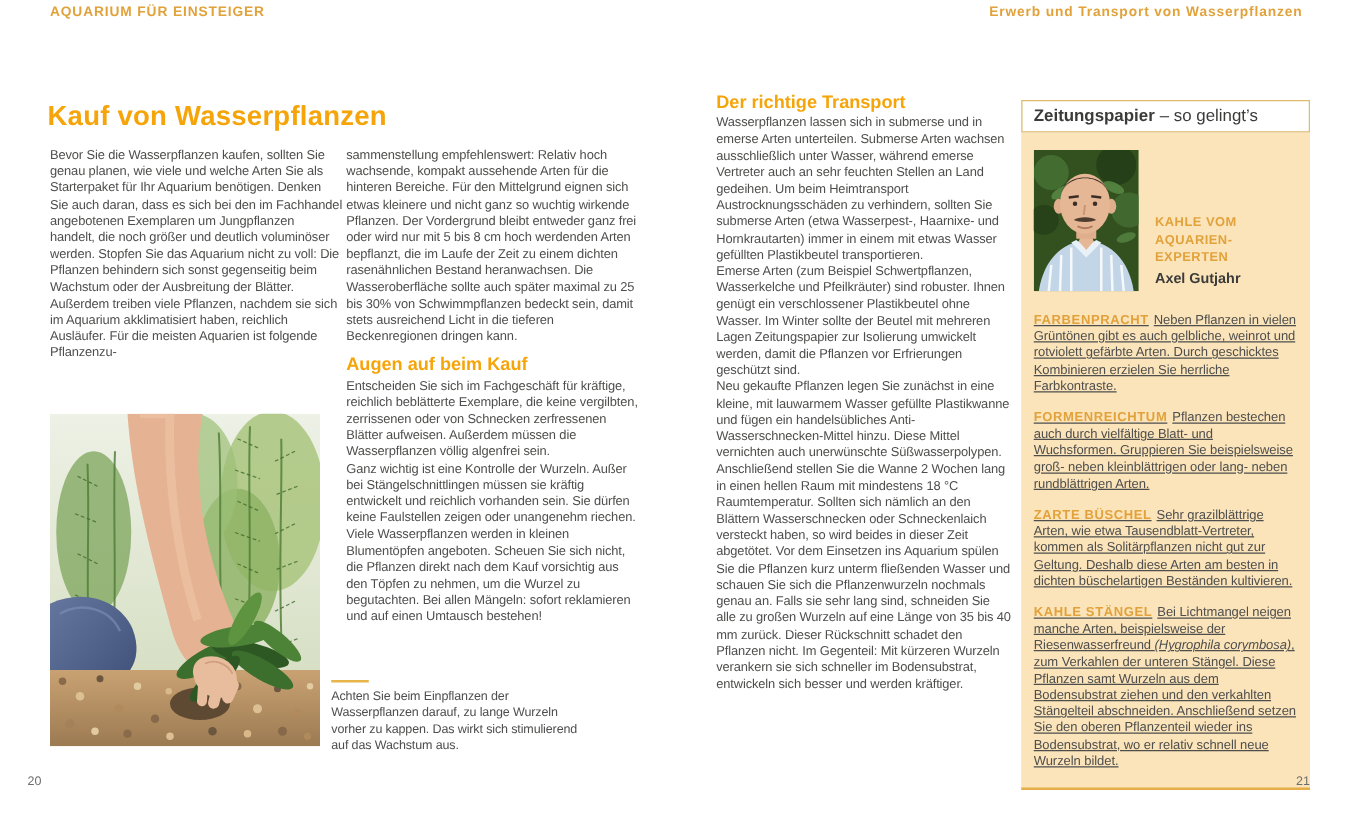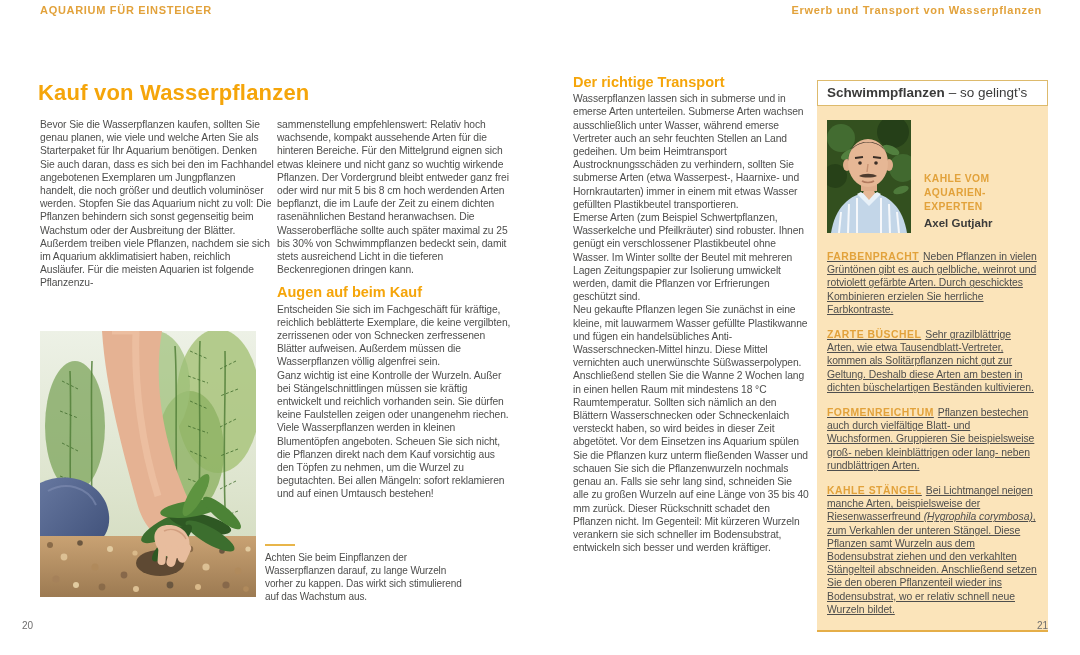--- a/index.html
+++ b/index.html
@@ -177,21 +177,21 @@
     <path d="M124,200 C132,196 142,200 146,208" fill="none" stroke="#c79272" stroke-width="1.4" opacity=".7"></path>
   </svg>
 
   <div class="caption-rule"></div>
   <div class="caption">
     <p>Achten Sie beim Einpflanzen der Wasserpflanzen darauf, zu lange Wurzeln vorher zu kappen. Das wirkt sich stimulierend auf das Wachstum aus.</p>
   </div>
 
   <aside class="sidebar">
     <div class="sidebar-titlebox">
-      <span class="tb-bold">Schwimmpflanzen</span><span class="tb-rest">– so gelingt’s</span>
+      <span class="tb-bold">Zeitungspapier</span><span class="tb-rest">– so gelingt’s</span>
     </div>
     <div class="sidebar-panel">
       <div class="expert-row">
         <svg class="expert-photo" viewBox="0 0 84 113" preserveAspectRatio="none" aria-hidden="true">
           <rect x="0" y="0" width="84" height="113" fill="#33501f"></rect>
           <circle cx="14" cy="18" r="14" fill="#477336" opacity=".8"></circle>
           <circle cx="66" cy="12" r="16" fill="#243d17" opacity=".9"></circle>
           <circle cx="76" cy="48" r="14" fill="#477336" opacity=".7"></circle>
           <circle cx="8" cy="56" r="12" fill="#243d17" opacity=".8"></circle>
           <ellipse cx="22" cy="34" rx="9" ry="4" transform="rotate(-30 22 34)" fill="#558542" opacity=".9"></ellipse>
@@ -227,24 +227,24 @@
           <div class="tips-gold">KAHLE VOM</div>
           <div class="tips-gold">AQUARIEN-EXPERTEN</div>
           <div class="expert-name">Axel Gutjahr</div>
         </div>
       </div>
 
       <p class="sb-section first">
         <span class="sb-head">FARBENPRACHT</span><span>Neben Pflanzen in vielen Grüntönen gibt es auch gelbliche, weinrot und rotviolett gefärbte Arten. Durch geschicktes Kombinieren erzielen Sie herrliche Farbkontraste.</span>
       </p>
       <p class="sb-section">
+        <span class="sb-head">FORMENREICHTUM</span><span>Pflanzen bestechen auch durch vielfältige Blatt- und Wuchsformen. Gruppieren Sie beispielsweise groß- neben kleinblättrigen oder lang- neben rundblättrigen Arten.</span>
+      </p>
+      <p class="sb-section">
         <span class="sb-head">ZARTE BÜSCHEL</span><span>Sehr grazilblättrige Arten, wie etwa Tausendblatt-Vertreter, kommen als Solitärpflanzen nicht gut zur Geltung. Deshalb diese Arten am besten in dichten büschelartigen Beständen kultivieren.</span>
-      </p>
-      <p class="sb-section">
-        <span class="sb-head">FORMENREICHTUM</span><span>Pflanzen bestechen auch durch vielfältige Blatt- und Wuchsformen. Gruppieren Sie beispielsweise groß- neben kleinblättrigen oder lang- neben rundblättrigen Arten.</span>
       </p>
       <p class="sb-section">
         <span class="sb-head">KAHLE STÄNGEL</span><span>Bei Lichtmangel neigen manche Arten, beispielsweise der Riesenwasserfreund </span><span class="it">(Hygrophila corymbosa)</span><span>, zum Verkahlen der unteren Stängel. Diese Pflanzen samt Wurzeln aus dem Bodensubstrat ziehen und den verkahlten Stängelteil abschneiden. Anschließend setzen Sie den oberen Pflanzenteil wieder ins Bodensubstrat, wo er relativ schnell neue Wurzeln bildet.</span>
       </p>
     </div>
   </aside>
 
   <div class="pagenum left">20</div>
   <div class="pagenum right">21</div>
 

